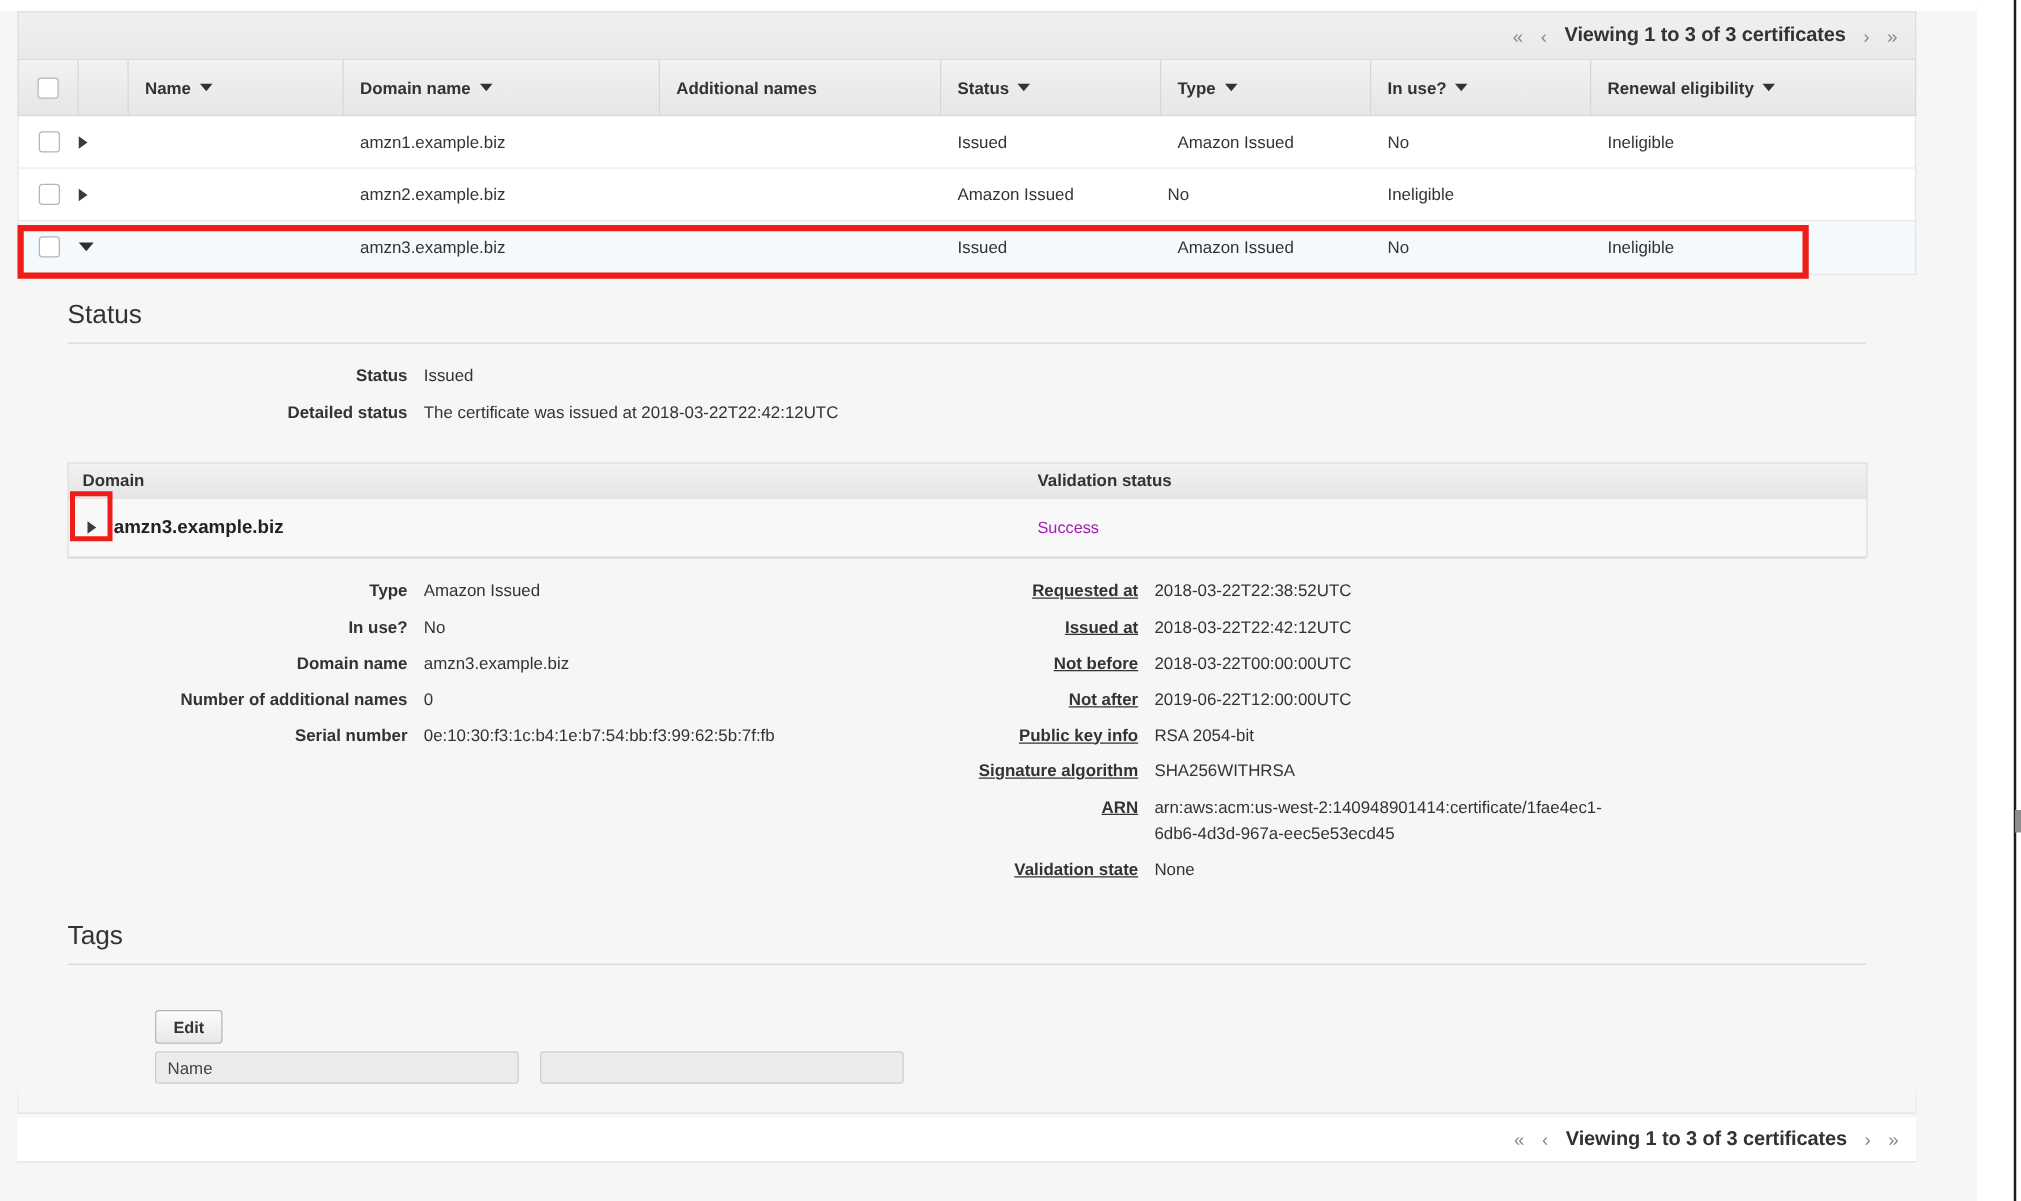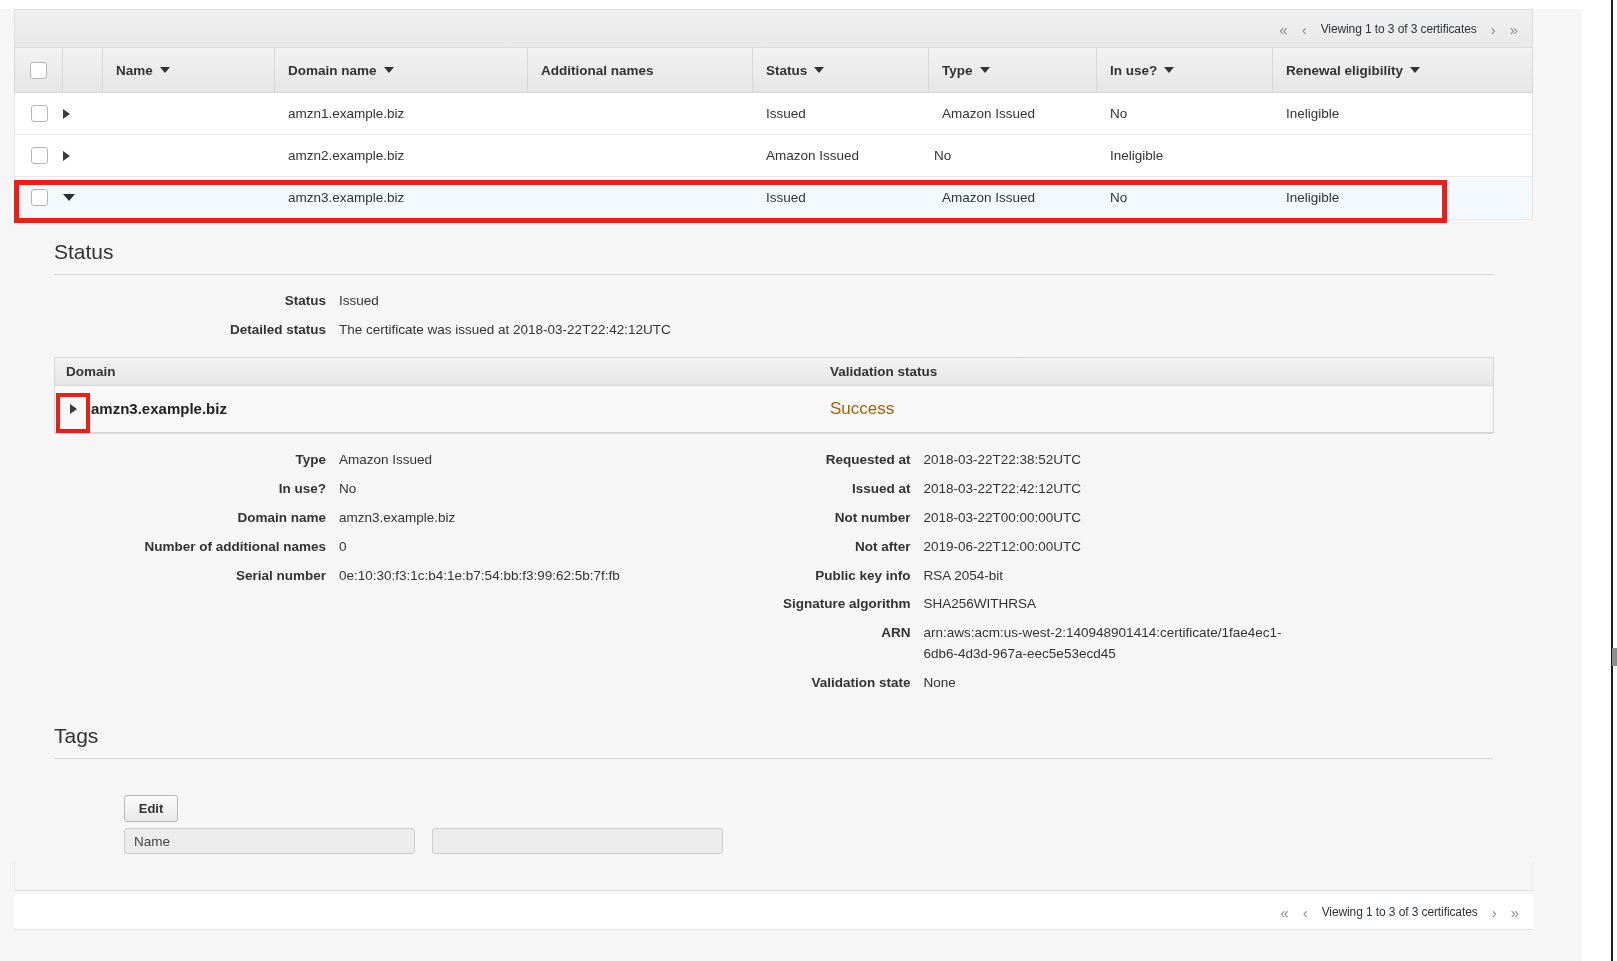--- a/index.html
+++ b/index.html
@@ -73,23 +73,23 @@
   }
   .pager .chev {
     color: #555;
     font-size: 15px;
     line-height: 1;
     cursor: pointer;
     user-select: none;
   }
   .pager .chev.dim { color: #8a8a8a; }
   .pager .label {
-    font-weight: normal;
+    font-weight: bold;
     color: #2f3336;
-    font-size: 12px;
+    font-size: 16px;
     letter-spacing: -0.1px;
   }
 
   
   #cert-table {
     position: absolute;
     left: 14px; top: 47px;
     width: 1519px;
   }
   .cert-head {
@@ -224,21 +224,21 @@
     line-height: 1.55;
   }
   .kv-val a, .link { color: #2d6ecb; text-decoration: none; }
 
   
   #status-kv { padding-left: 0; }
   #status-kv .kv-key { width: 285px; }
 
   
   #dom-table {
-    margin-top: 16px;
+    margin-top: 29px;
     border: 1px solid #d7d7d7;
     width: 1440px;
   }
   #dom-head {
     display: flex;
     height: 28px;
     align-items: center;
     background: linear-gradient(to bottom, #f2f2f2 0%, #e6e6e6 100%);
     border-bottom: 1px solid #d7d7d7;
     font-size: 13.5px;
@@ -247,21 +247,21 @@
   }
   #dom-head .dh1 { width: 765px; padding-left: 11px; }
   #dom-head .dh2 { flex: 1; padding-left: 10px; }
   #dom-row {
     display: flex;
     height: 46px;
     align-items: center;
     background: #f8f8f8;
   }
   #dom-row .dr1 { width: 765px; display: flex; align-items: center; }
-  #dom-row .dr2 { flex: 1; padding-left: 10px; font-size: 17px; color: #a16207; }
+  #dom-row .dr2 { flex: 1; padding-left: 10px; font-size: 13px; color: #a21caf; }
   .dom-caret-cell {
     width: 36px;
     display: flex; align-items: center; justify-content: center;
   }
   .dom-name {
     font-size: 15px;
     font-weight: bold;
     color: #222;
   }
   #red-caret-box {
@@ -301,21 +301,21 @@
   .export-hint { margin-left: 31px; color: #333; font-size: 13.5px; }
 
   
   #details-grid {
     display: flex;
     margin-top: 16px;
   }
   #det-left { width: 700px; }
   #det-right { width: 740px; }
   #det-left .kv-key { width: 285px; }
-  #det-right .kv-key { width: 170px; }
+  #det-right .kv-key { width: 170px; text-decoration: underline; }
   #det-right .kv-val { max-width: 380px; word-wrap: break-word; }
 
   
   #tags-area { margin-top: 18px; padding-bottom: 8px; }
   .edit-btn {
     margin-top: 18px;
     margin-left: 70px;
     width: 54px; height: 27px;
     background: linear-gradient(to bottom, #fcfcfc 0%, #e8e8e8 100%);
     border: 1px solid #b6b6b6;
@@ -525,21 +525,21 @@
       <div id="det-right">
         <div class="kv-row">
           <div class="kv-key">Requested at</div>
           <div class="kv-val">2018-03-22T22:38:52UTC</div>
         </div>
         <div class="kv-row">
           <div class="kv-key">Issued at</div>
           <div class="kv-val">2018-03-22T22:42:12UTC</div>
         </div>
         <div class="kv-row">
-          <div class="kv-key">Not number</div>
+          <div class="kv-key">Not before</div>
           <div class="kv-val">2018-03-22T00:00:00UTC</div>
         </div>
         <div class="kv-row">
           <div class="kv-key">Not after</div>
           <div class="kv-val">2019-06-22T12:00:00UTC</div>
         </div>
         <div class="kv-row">
           <div class="kv-key">Public key info</div>
           <div class="kv-val">RSA 2054-bit</div>
         </div>

